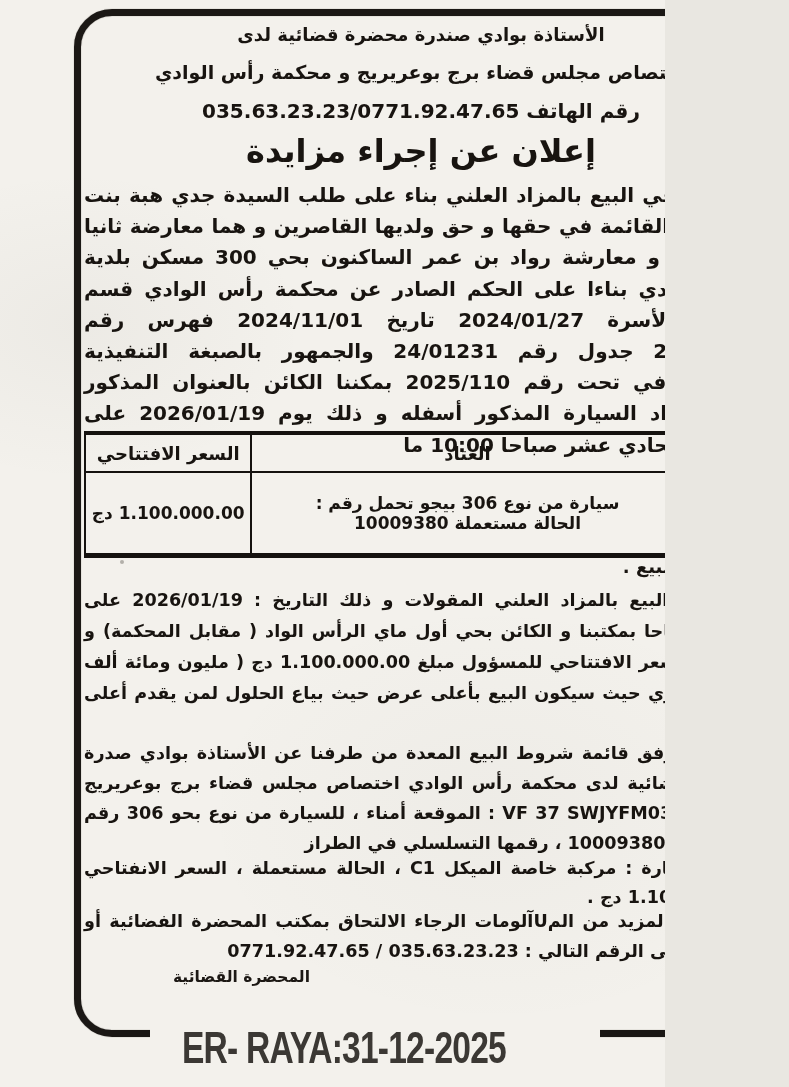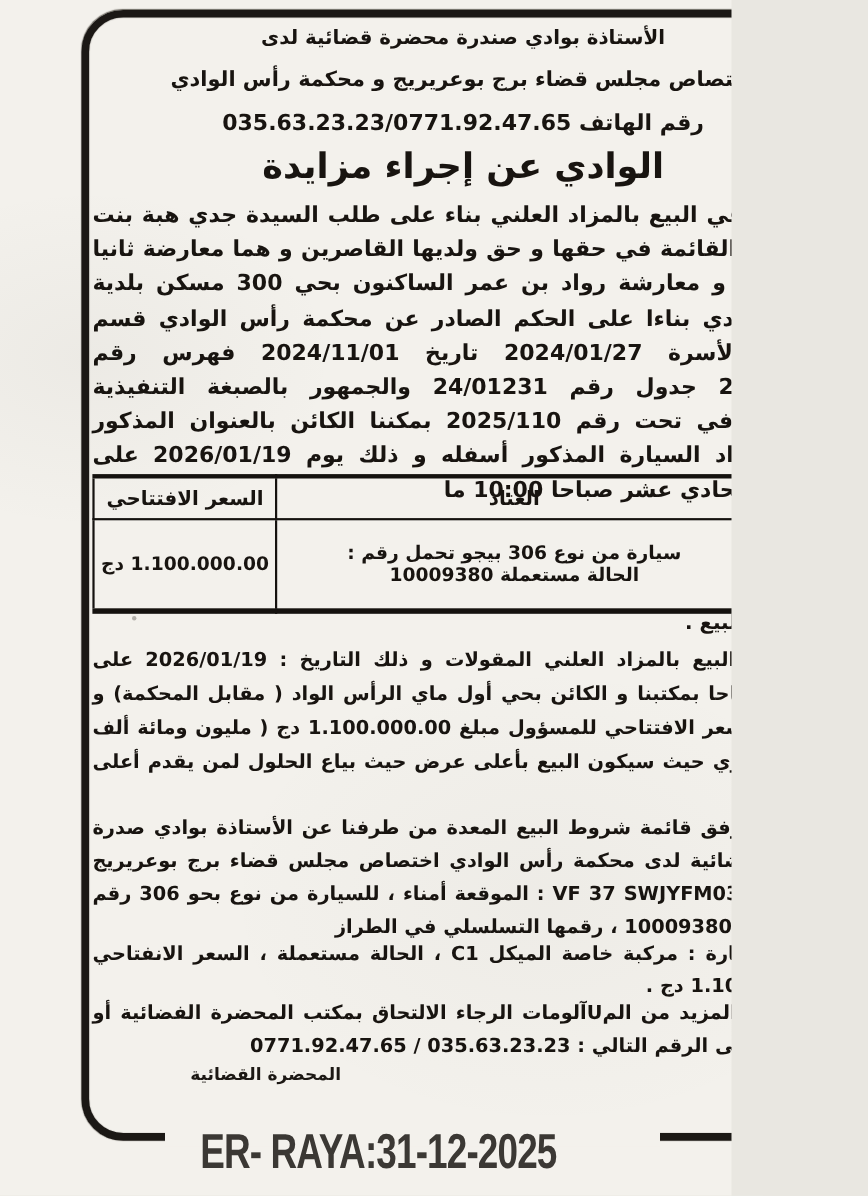--- a/index.html
+++ b/index.html
@@ -64,21 +64,21 @@
 <div class="page">
 
   <div class="frame"></div>
   <div class="stamp-gap"></div>
   <div class="rule"></div>
 
   <div id="hdr1" class="txt center">الأستاذة بوادي صندرة محضرة قضائية لدى</div>
   <div id="hdr2" class="txt center">اختصاص مجلس قضاء برج بوعريريج و محكمة رأس الوادي</div>
   <div id="hdr3" class="txt center">رقم الهاتف 035.63.23.23/0771.92.47.65</div>
 
-  <div id="title" class="txt center">الوادي عن إجراء مزايدة</div>
+  <div id="title" class="txt center">إعلان عن إجراء مزايدة</div>
 
   <div id="intro" class="txt just">سيشرع في البيع بالمزاد العلني بناء على طلب السيدة جدي هبة بنت العياشي القائمة في حقها و حق ولديها القاصرين و هما معارضة ثانيا بنت عمر و معارشة رواد بن عمر الساكنون بحي 300 مسكن بلدية راس الوادي بناءا على الحكم الصادر عن محكمة رأس الوادي قسم شؤون الأسرة 2024/01/27 تاريخ 2024/11/01 فهرس رقم 24/02354 جدول رقم 24/01231 والجمهور بالصبغة التنفيذية المؤرخة في تحت رقم 2025/110 بمكننا الكائن بالعنوان المذكور أعلاه تعداد السيارة المذكور أسفله و ذلك يوم 2026/01/19 على الساعة الحادي عشر صباحا 10:00 ما</div>
 
   <table id="lot-table">
     <thead>
       <tr>
         <th class="c-lot">مركبة</th>
         <th class="c-item">العتاد</th>
         <th class="c-price">السعر الافتتاحي</th>
       </tr>

